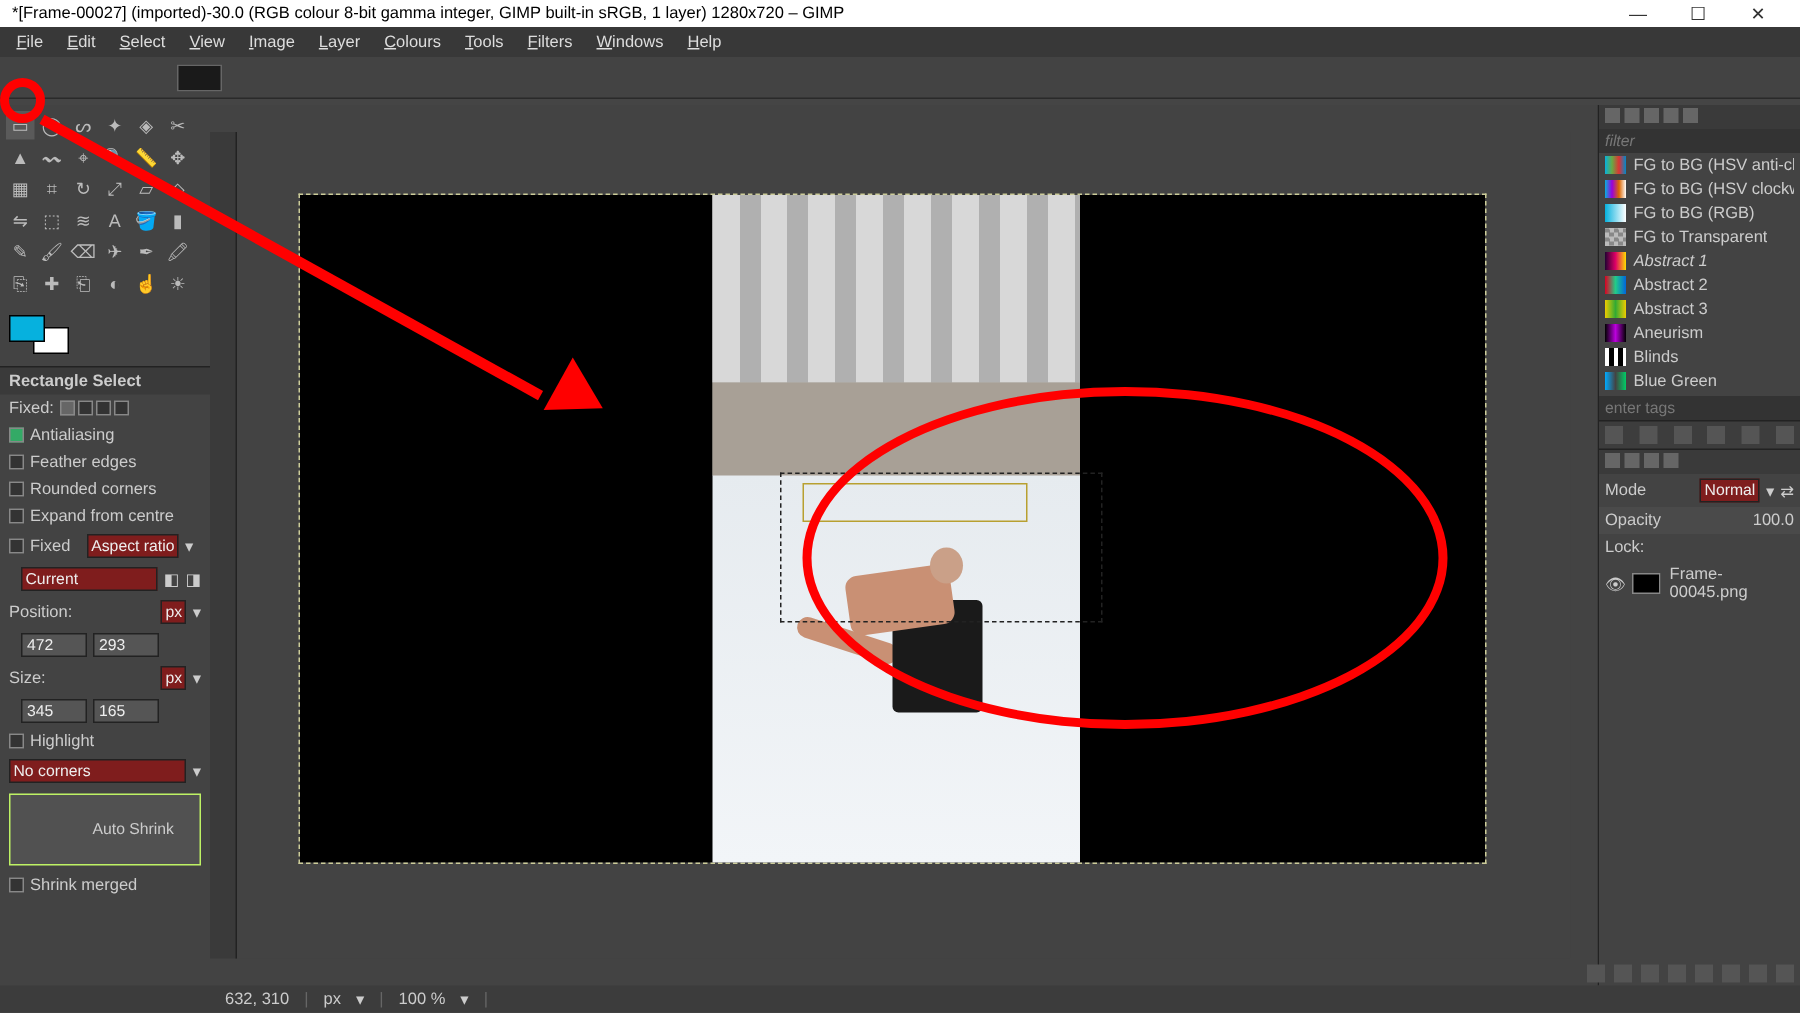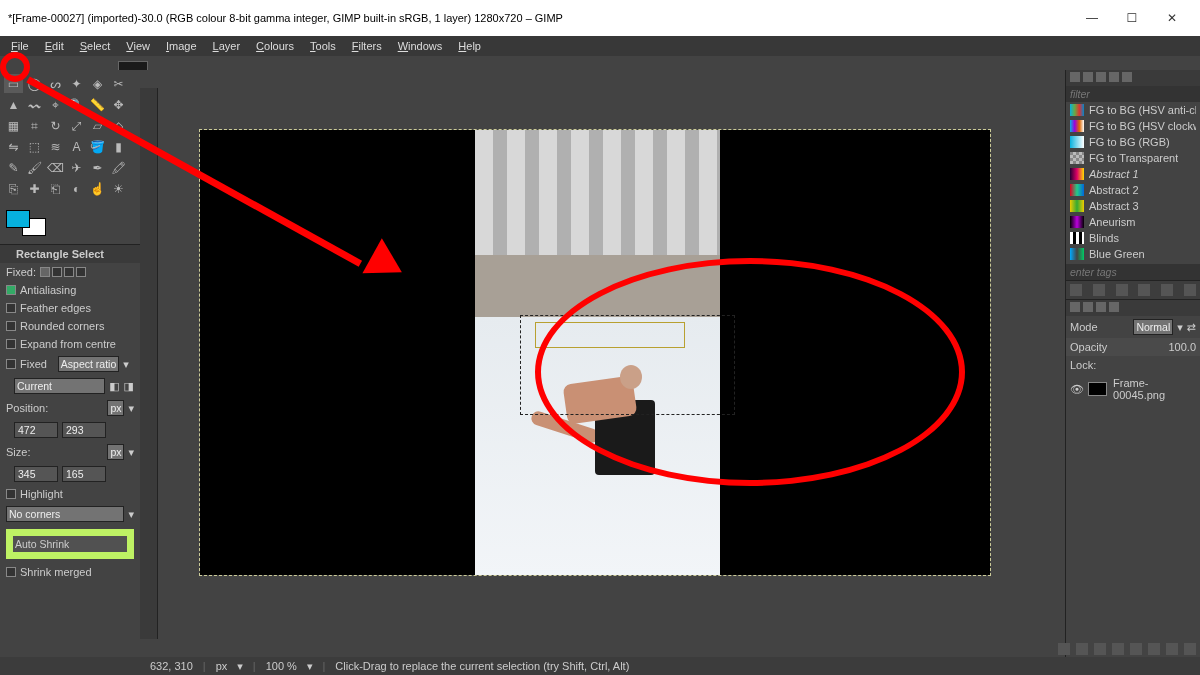--- a/index.html
+++ b/index.html
@@ -1,40 +1,40 @@
 <!DOCTYPE html>
 <html><head>
 <meta charset="utf-8">
 <style>
 * { margin:0; padding:0; box-sizing:border-box; font-family:"Segoe UI",Tahoma,sans-serif; font-size:11px; user-select:none; }
 body { background:#454545; color:#ccc; width:1200px; height:675px; overflow:hidden; position:relative; }
-.titlebar { height:36px; background:#fff; color:#000; display:flex; align-items:center; padding:0 8px; }
+.titlebar { height:18px; background:#fff; color:#000; display:flex; align-items:center; padding:0 8px; }
 .titlebar .title { flex:1; font-size:11px; }
 .titlebar .winbtn { width:40px; text-align:center; font-size:12px; color:#333; }
 .menubar { height:20px; background:#383838; display:flex; align-items:center; padding:0 4px; gap:2px; }
 .menubar .mi { padding:2px 7px; color:#ddd; font-size:11px; }
 .menubar .mi u { text-decoration:underline; }
 .toprow { height:28px; background:#434343; border-bottom:1px solid #2a2a2a; display:flex; align-items:center; padding-left:118px; gap:10px; }
 .toprow .tab { width:30px; height:18px; background:#1a1a1a; border:1px solid #666; }
 .main { position:absolute; top:70px; left:0; right:0; bottom:18px; display:flex; }
 .left { width:140px; background:#434343; display:flex; flex-direction:column; }
 .toolbox { padding:4px; display:grid; grid-template-columns:repeat(6,19px); grid-auto-rows:19px; gap:2px; }
 .tool { width:19px; height:19px; display:flex; align-items:center; justify-content:center; color:#bbb; font-size:12px; }
 .tool.sel { background:#5a5a5a; }
 .colorswatch { margin:8px 6px; width:40px; height:26px; position:relative; }
 .colorswatch .fg { position:absolute; width:24px; height:18px; background:#06b1de; border:1px solid #000; top:0; left:0; }
 .colorswatch .bg { position:absolute; width:24px; height:18px; background:#fff; border:1px solid #000; bottom:0; right:0; }
-.opttitle { background:#3a3a3a; padding:3px 16px; font-weight:bold; font-size:11px; border-top:1px solid #222;}
+.opttitle { background:#3a3a3a; padding:3px 6px; font-weight:bold; font-size:11px; border-top:1px solid #222;}
 .optrow { padding:3px 6px; display:flex; align-items:center; gap:4px; font-size:10.5px; color:#ccc; }
 .optrow.ind { padding-left:14px; }
 .optrow input[type=text] { background:#555; border:1px solid #222; color:#eee; width:44px; padding:1px 3px; font-size:10.5px; }
-.optrow select,.sel-small { background:#737373; border:1px solid #222; color:#eee; font-size:10.5px; padding:1px 2px; }
+.optrow select,.sel-small { background:#7f1d1d; border:1px solid #222; color:#eee; font-size:10.5px; padding:1px 2px; }
 .optrow .chk { width:10px; height:10px; border:1px solid #888; background:#333; display:inline-block; }
 .optrow .chk.on { background:#3a6; }
-.optbtn { margin:4px 6px; padding:2px; text-align:left; background:#515151; border:7px solid #bef264; font-size:10.5px;}
+.optbtn { margin:4px 6px; padding:17px; text-align:right; background:#515151; border:1px solid #bef264; font-size:10.5px;}
 .canvaswrap { flex:1; background:#434343; position:relative; overflow:hidden; }
 .ruler-h { position:absolute; top:0; left:18px; right:18px; height:18px; background:#3a3a3a; border-bottom:1px solid #222; color:#999; font-size:8px; overflow:hidden; white-space:nowrap;}
 .ruler-h span{ display:inline-block; width:60px; border-left:1px solid #777; padding-left:2px;}
 .ruler-v { position:absolute; top:18px; left:0; width:18px; bottom:18px; background:#3a3a3a; border-right:1px solid #222;}
 .viewport { position:absolute; top:18px; left:18px; right:18px; bottom:18px; background:#434343; }
 .imgcanvas { position:absolute; left:42px; top:42px; width:790px; height:445px; background:#000; outline:1px dashed #cc9; }
 .photo { position:absolute; left:275px; top:0; width:245px; height:445px; background:linear-gradient(#c9c9c9 0%,#c5c5c5 28%,#9a9a90 28%,#9a9a90 42%,#e6ebef 42%,#f2f5f8 100%); }
 .building { position:absolute; top:0; left:0; right:0; height:125px; background:repeating-linear-gradient(90deg,#d8d8d8 0 18px,#b0b0b0 18px 32px),linear-gradient(#e0e0e0,#cfcfcf);}
 .wall { position:absolute; top:125px; left:0; right:0; height:62px; background:#a8a096;}
 .person { position:absolute; left:50px; top:230px; width:140px; height:120px; }
@@ -47,21 +47,21 @@
 .annot-ellipse { position:absolute; border:6px solid #f00; border-radius:50%; pointer-events:none; }
 .annot-arrow-line { position:absolute; background:#f00; height:7px; transform-origin:left center; pointer-events:none;}
 .annot-arrow-head { position:absolute; width:0; height:0; border-left:34px solid #f00; border-top:20px solid transparent; border-bottom:20px solid transparent; pointer-events:none;}
 .right { width:135px; background:#434343; display:flex; flex-direction:column; border-left:1px solid #222;}
 .rtabs { height:16px; background:#3a3a3a; display:flex; gap:3px; padding:2px 4px;}
 .rtabs i { width:10px; height:10px; background:#666; }
 .filterbox { background:#333; padding:2px 4px; color:#777; font-style:italic; font-size:10.5px;}
 .gradlist { flex:0 0 auto; }
 .gradlist .g { display:flex; align-items:center; gap:5px; padding:2px 4px; font-size:10.5px;}
 .gradlist .sw { width:14px; height:12px; flex-shrink:0;}
-.tagrow { background:#333; padding:2px 4px; color:#777; font-style:italic; font-size:10.5px; margin-top:2px;}
+.tagrow { background:#333; padding:2px 4px; color:#777; font-size:10.5px; margin-top:2px;}
 .iconrow { display:flex; justify-content:space-between; padding:3px 4px; background:#3d3d3d; border-top:1px solid #222; border-bottom:1px solid #222;}
 .iconrow i { width:12px; height:12px; background:#555; }
 .moderow { display:flex; align-items:center; gap:4px; padding:3px 4px; font-size:10.5px;}
 .moderow .sp { flex:1; }
 .oprow { display:flex; align-items:center; padding:3px 4px; font-size:10.5px; background:#4a4a4a;text-align:center;}
 .oprow .v { margin-left:auto; }
 .lockrow { padding:3px 4px; font-size:10.5px; display:flex; gap:4px; align-items:flex-end;}
 .layerrow { display:flex; align-items:center; gap:6px; padding:3px 4px; font-size:10.5px;}
 .layerrow .eye { width:12px;}
 .layerrow .thumb { width:20px; height:14px; background:#000; border:1px solid #888;}
@@ -338,14 +338,13 @@
 <div class="statusbar">
   <span style="width:132px"></span>
   <span>632, 310</span>
   <span class="sep">|</span>
   <span>px</span>
     <span>▾</span>
   <span class="sep">|</span>
   <span>100 %</span>
     <span>▾</span>
   <span class="sep">|</span>
-  <span>Click-Drag to replace the current selection (try Shift, Ctrl, Alt)</span>
 </div>
 
 </body></html>

